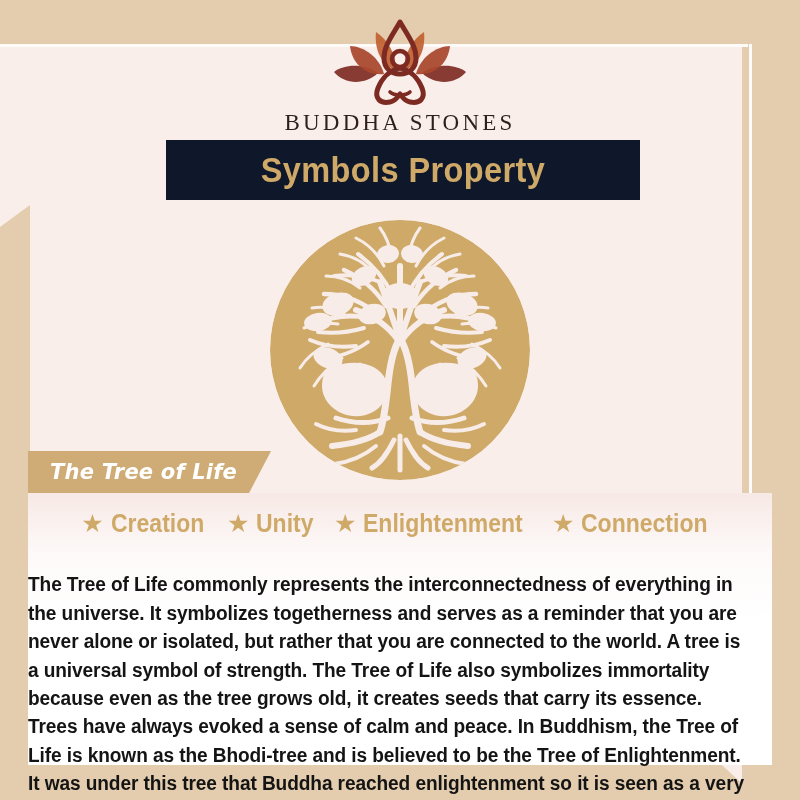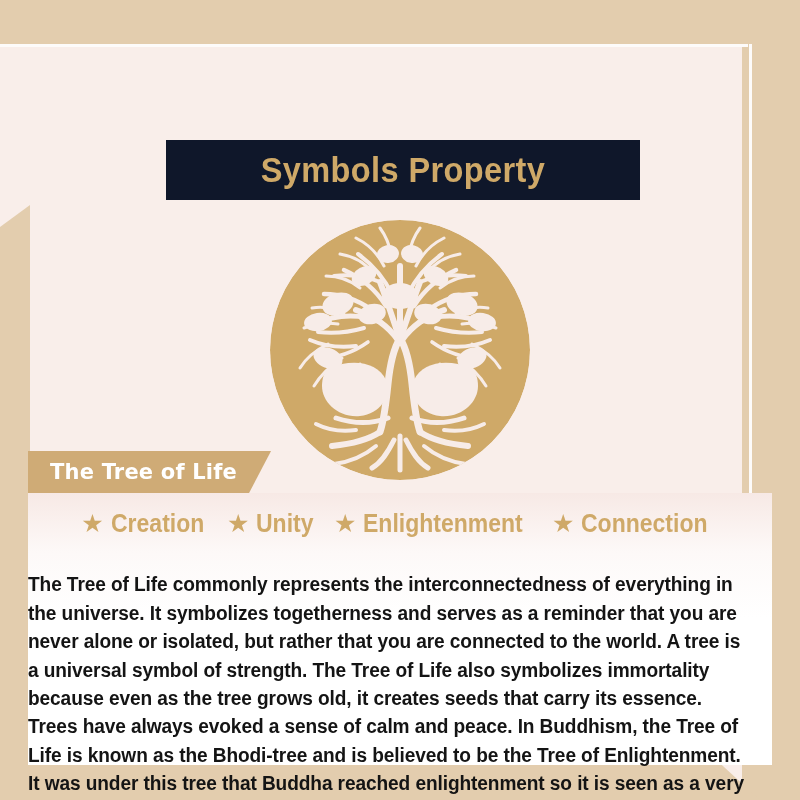--- a/index.html
+++ b/index.html
@@ -148,20 +148,21 @@
     display: flex;
     align-items: center;
     clip-path: polygon(0 0, 100% 0, calc(100% - 22px) 100%, 0 100%);
   }
   .ribbon-text {
     font-family: "DejaVu Sans", sans-serif;
     font-weight: bold;
     font-size: 21px;
     color: #ffffff;
     letter-spacing: 0.2px;
+    font-style: italic;
   }
 
   
   .panel {
     position: absolute;
     left: 28px;
     top: 493px;
     width: 744px;
     height: 272px;
     background: linear-gradient(180deg, #f7e9e5 0%, #fdf9f8 22%, #ffffff 46%, #ffffff 100%);
@@ -221,20 +222,47 @@
 
   <div class="field"></div>
 
   <div class="band-top"></div>
   <div class="band-right"></div>
   <div class="band-left"></div>
   <div class="band-bottom"></div>
   <div class="inset-line-top"></div>
   <div class="inset-line-right"></div>
 
+  <div class="logo">
+    <svg class="logo-mark" width="160" height="92" viewBox="0 0 160 92">
+      <g fill="none" stroke-linecap="round" stroke-linejoin="round">
+
+        <path d="M14 56 C24 48 44 47 58 57 C44 70 24 68 14 56 Z" fill="#7d2b22" opacity="0.92"></path>
+
+        <path d="M146 56 C136 48 116 47 102 57 C116 70 136 68 146 56 Z" fill="#7d2b22" opacity="0.92"></path>
+
+        <path d="M30 30 C44 30 60 42 64 58 C46 60 32 48 30 30 Z" fill="#a8472c" opacity="0.93"></path>
+
+        <path d="M130 30 C116 30 100 42 96 58 C114 60 128 48 130 30 Z" fill="#a8472c" opacity="0.93"></path>
+
+        <path d="M56 16 C68 24 76 38 76 54 C62 50 54 34 56 16 Z" fill="#c26132" opacity="0.93"></path>
+
+        <path d="M104 16 C92 24 84 38 84 54 C98 50 106 34 104 16 Z" fill="#c26132" opacity="0.93"></path>
+
+        <path d="M80 6 C88 20 96 30 96 42 C96 52 89 58 80 58 C71 58 64 52 64 42 C64 30 72 20 80 6 Z" fill="none" stroke="#7d2b22" stroke-width="5"></path>
+
+        <circle cx="80" cy="43" r="8" fill="none" stroke="#7d2b22" stroke-width="4.6"></circle>
+
+        <path d="M80 52 C70 54 62 62 58 72 C54 82 60 88 70 86 C76 85 78 80 80 78 C82 80 84 85 90 86 C100 88 106 82 102 72 C98 62 90 54 80 52 Z" fill="none" stroke="#7d2b22" stroke-width="5"></path>
+
+        <path d="M70 76 C74 80 86 80 90 76" fill="none" stroke="#7d2b22" stroke-width="3.6"></path>
+      </g>
+    </svg>
+    <div class="logo-word">BUDDHA STONES</div>
+  </div>
 
   <div class="title-band">
     <span class="title-text">Symbols Property</span>
   </div>
 
   <svg class="emblem" viewBox="0 0 264 264">
     <defs>
       <clipPath id="circleClip">
         <circle cx="132" cy="132" r="130"></circle>
       </clipPath>

